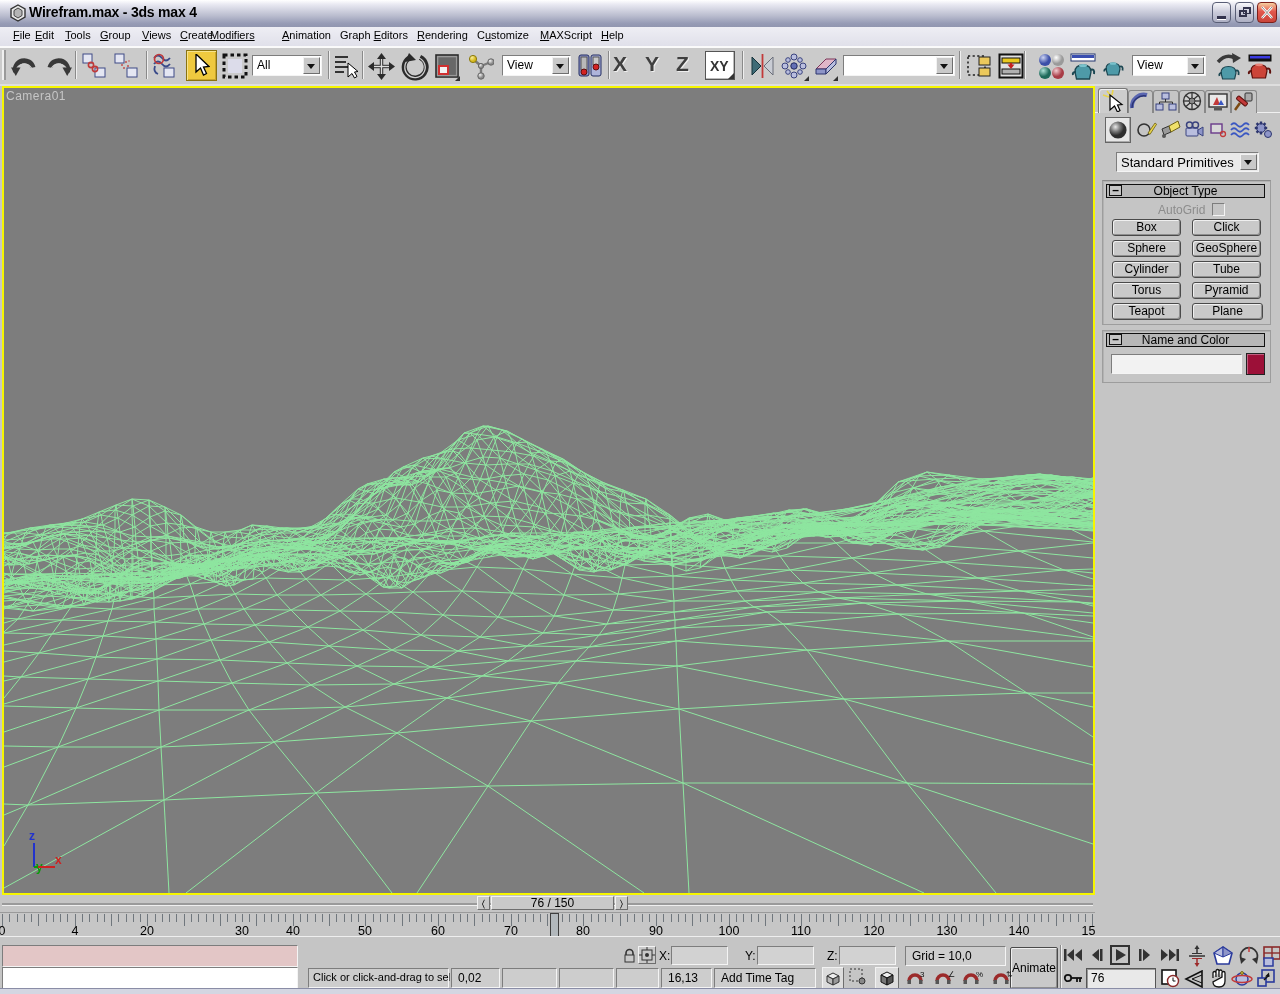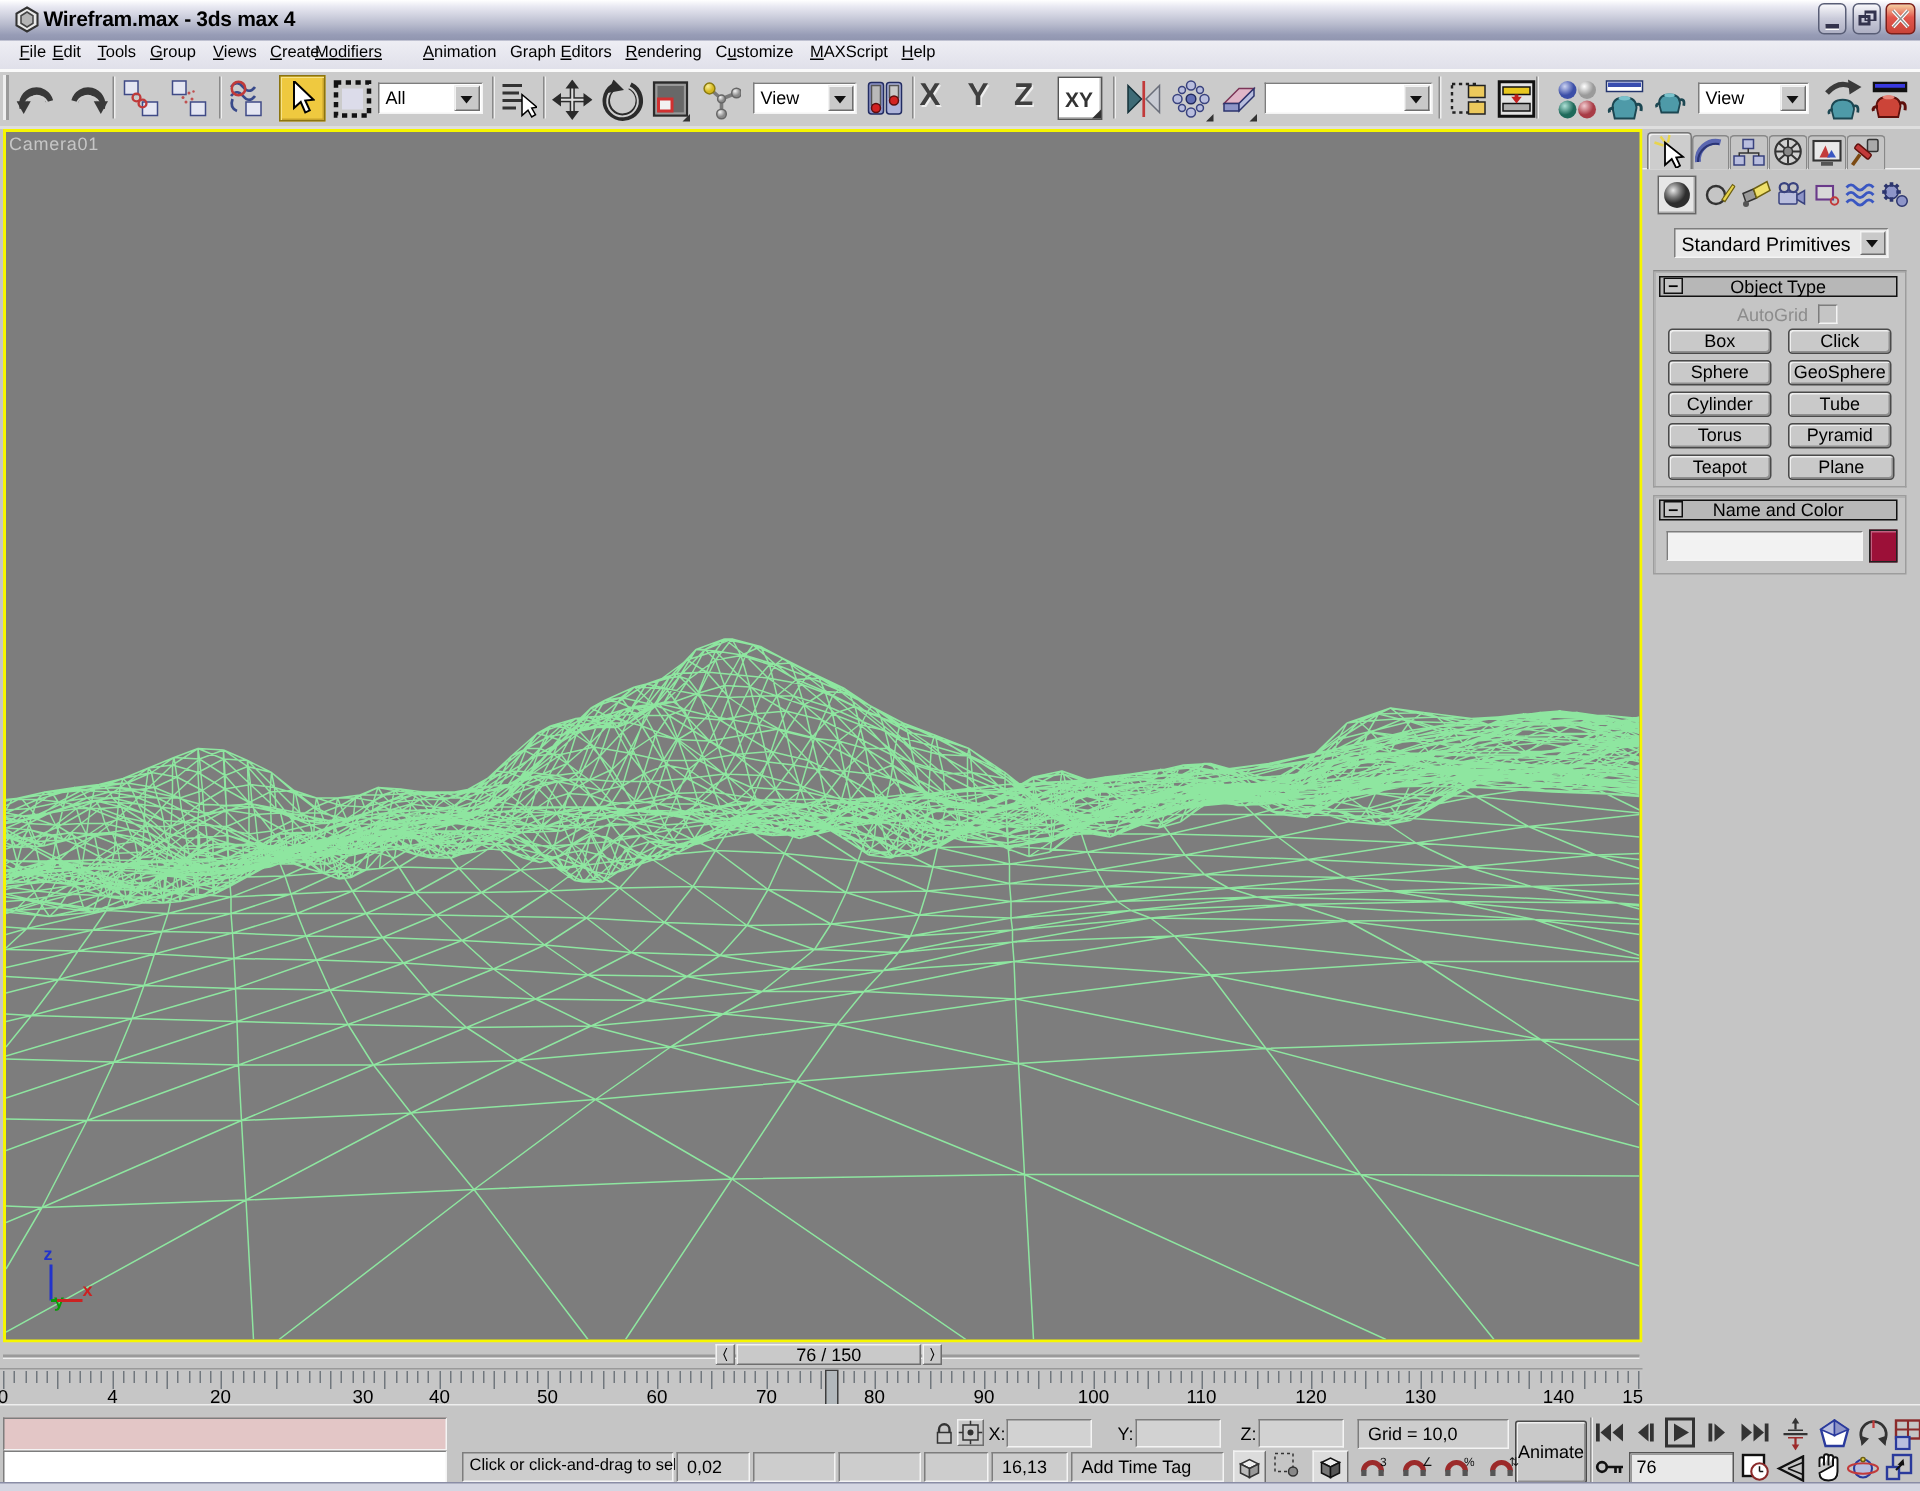--- a/index.html
+++ b/index.html
@@ -644,21 +644,21 @@
     <div class="abs" style="left:293px;top:11px;font-size:12.5px;color:#000;transform:translateX(-50%);">40</div>
     <div class="abs" style="left:365px;top:11px;font-size:12.5px;color:#000;transform:translateX(-50%);">50</div>
     <div class="abs" style="left:438px;top:11px;font-size:12.5px;color:#000;transform:translateX(-50%);">60</div>
     <div class="abs" style="left:511px;top:11px;font-size:12.5px;color:#000;transform:translateX(-50%);">70</div>
     <div class="abs" style="left:583px;top:11px;font-size:12.5px;color:#000;transform:translateX(-50%);">80</div>
     <div class="abs" style="left:656px;top:11px;font-size:12.5px;color:#000;transform:translateX(-50%);">90</div>
     <div class="abs" style="left:729px;top:11px;font-size:12.5px;color:#000;transform:translateX(-50%);">100</div>
     <div class="abs" style="left:801px;top:11px;font-size:12.5px;color:#000;transform:translateX(-50%);">110</div>
     <div class="abs" style="left:874px;top:11px;font-size:12.5px;color:#000;transform:translateX(-50%);">120</div>
     <div class="abs" style="left:947px;top:11px;font-size:12.5px;color:#000;transform:translateX(-50%);">130</div>
-    <div class="abs" style="left:1019px;top:11px;font-size:12.5px;color:#000;transform:translateX(-50%);margin-left:20px;">140</div>
+    <div class="abs" style="left:1019px;top:11px;font-size:12.5px;color:#000;transform:translateX(-50%);">140</div>
     <div class="abs" style="left:1092px;top:11px;font-size:12.5px;color:#000;transform:translateX(-50%);">150</div>
 <div class="abs" style="left:550px;top:0px;width:9px;height:24px;background:#b2b8bc;border:1px solid #3e3e3e;"></div>
 </div>
 
 <div class="abs" style="left:0;top:936px;width:1280px;height:58px;background:#c5c5c5;border-top:1px solid #eee;">
 
  <div class="abs sunk" style="left:2px;top:8px;width:296px;height:22px;background:#e3c6c6;"></div>
  <div class="abs sunk" style="left:2px;top:30px;width:296px;height:22px;background:#ffffff;"></div>
 
  <svg class="abs" style="left:623px;top:11px" width="13" height="16" viewBox="0 0 13 16">

